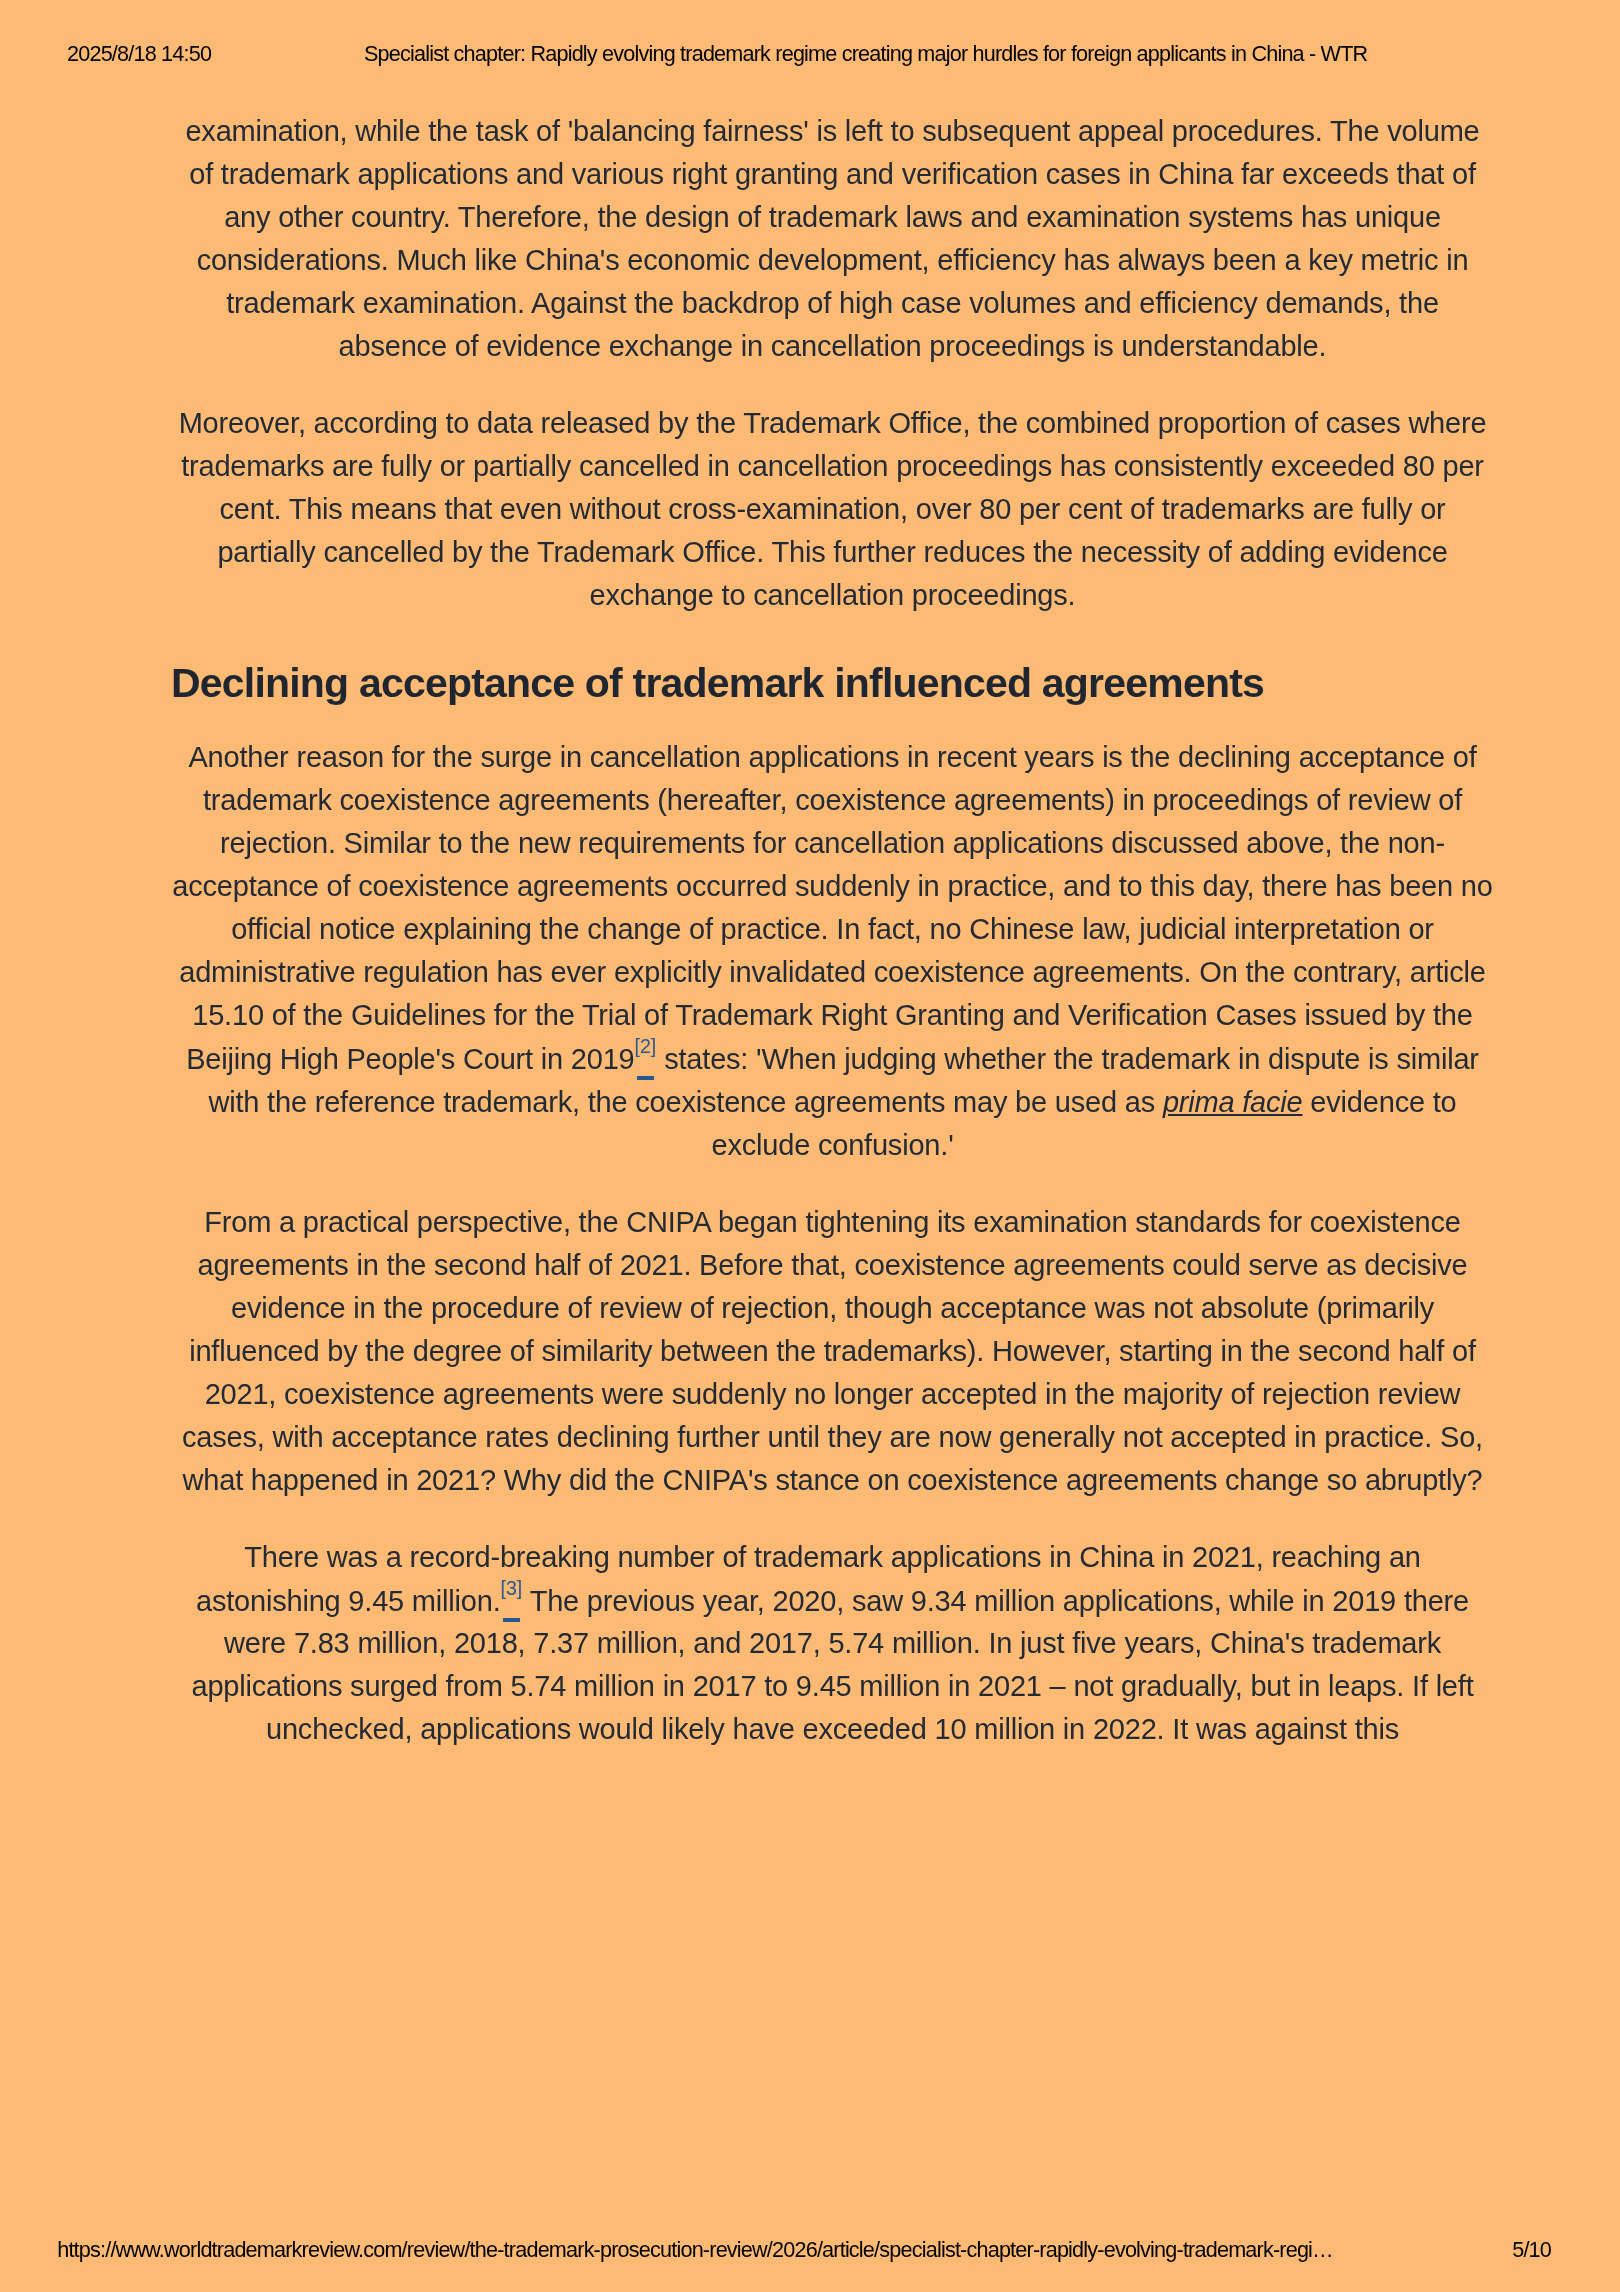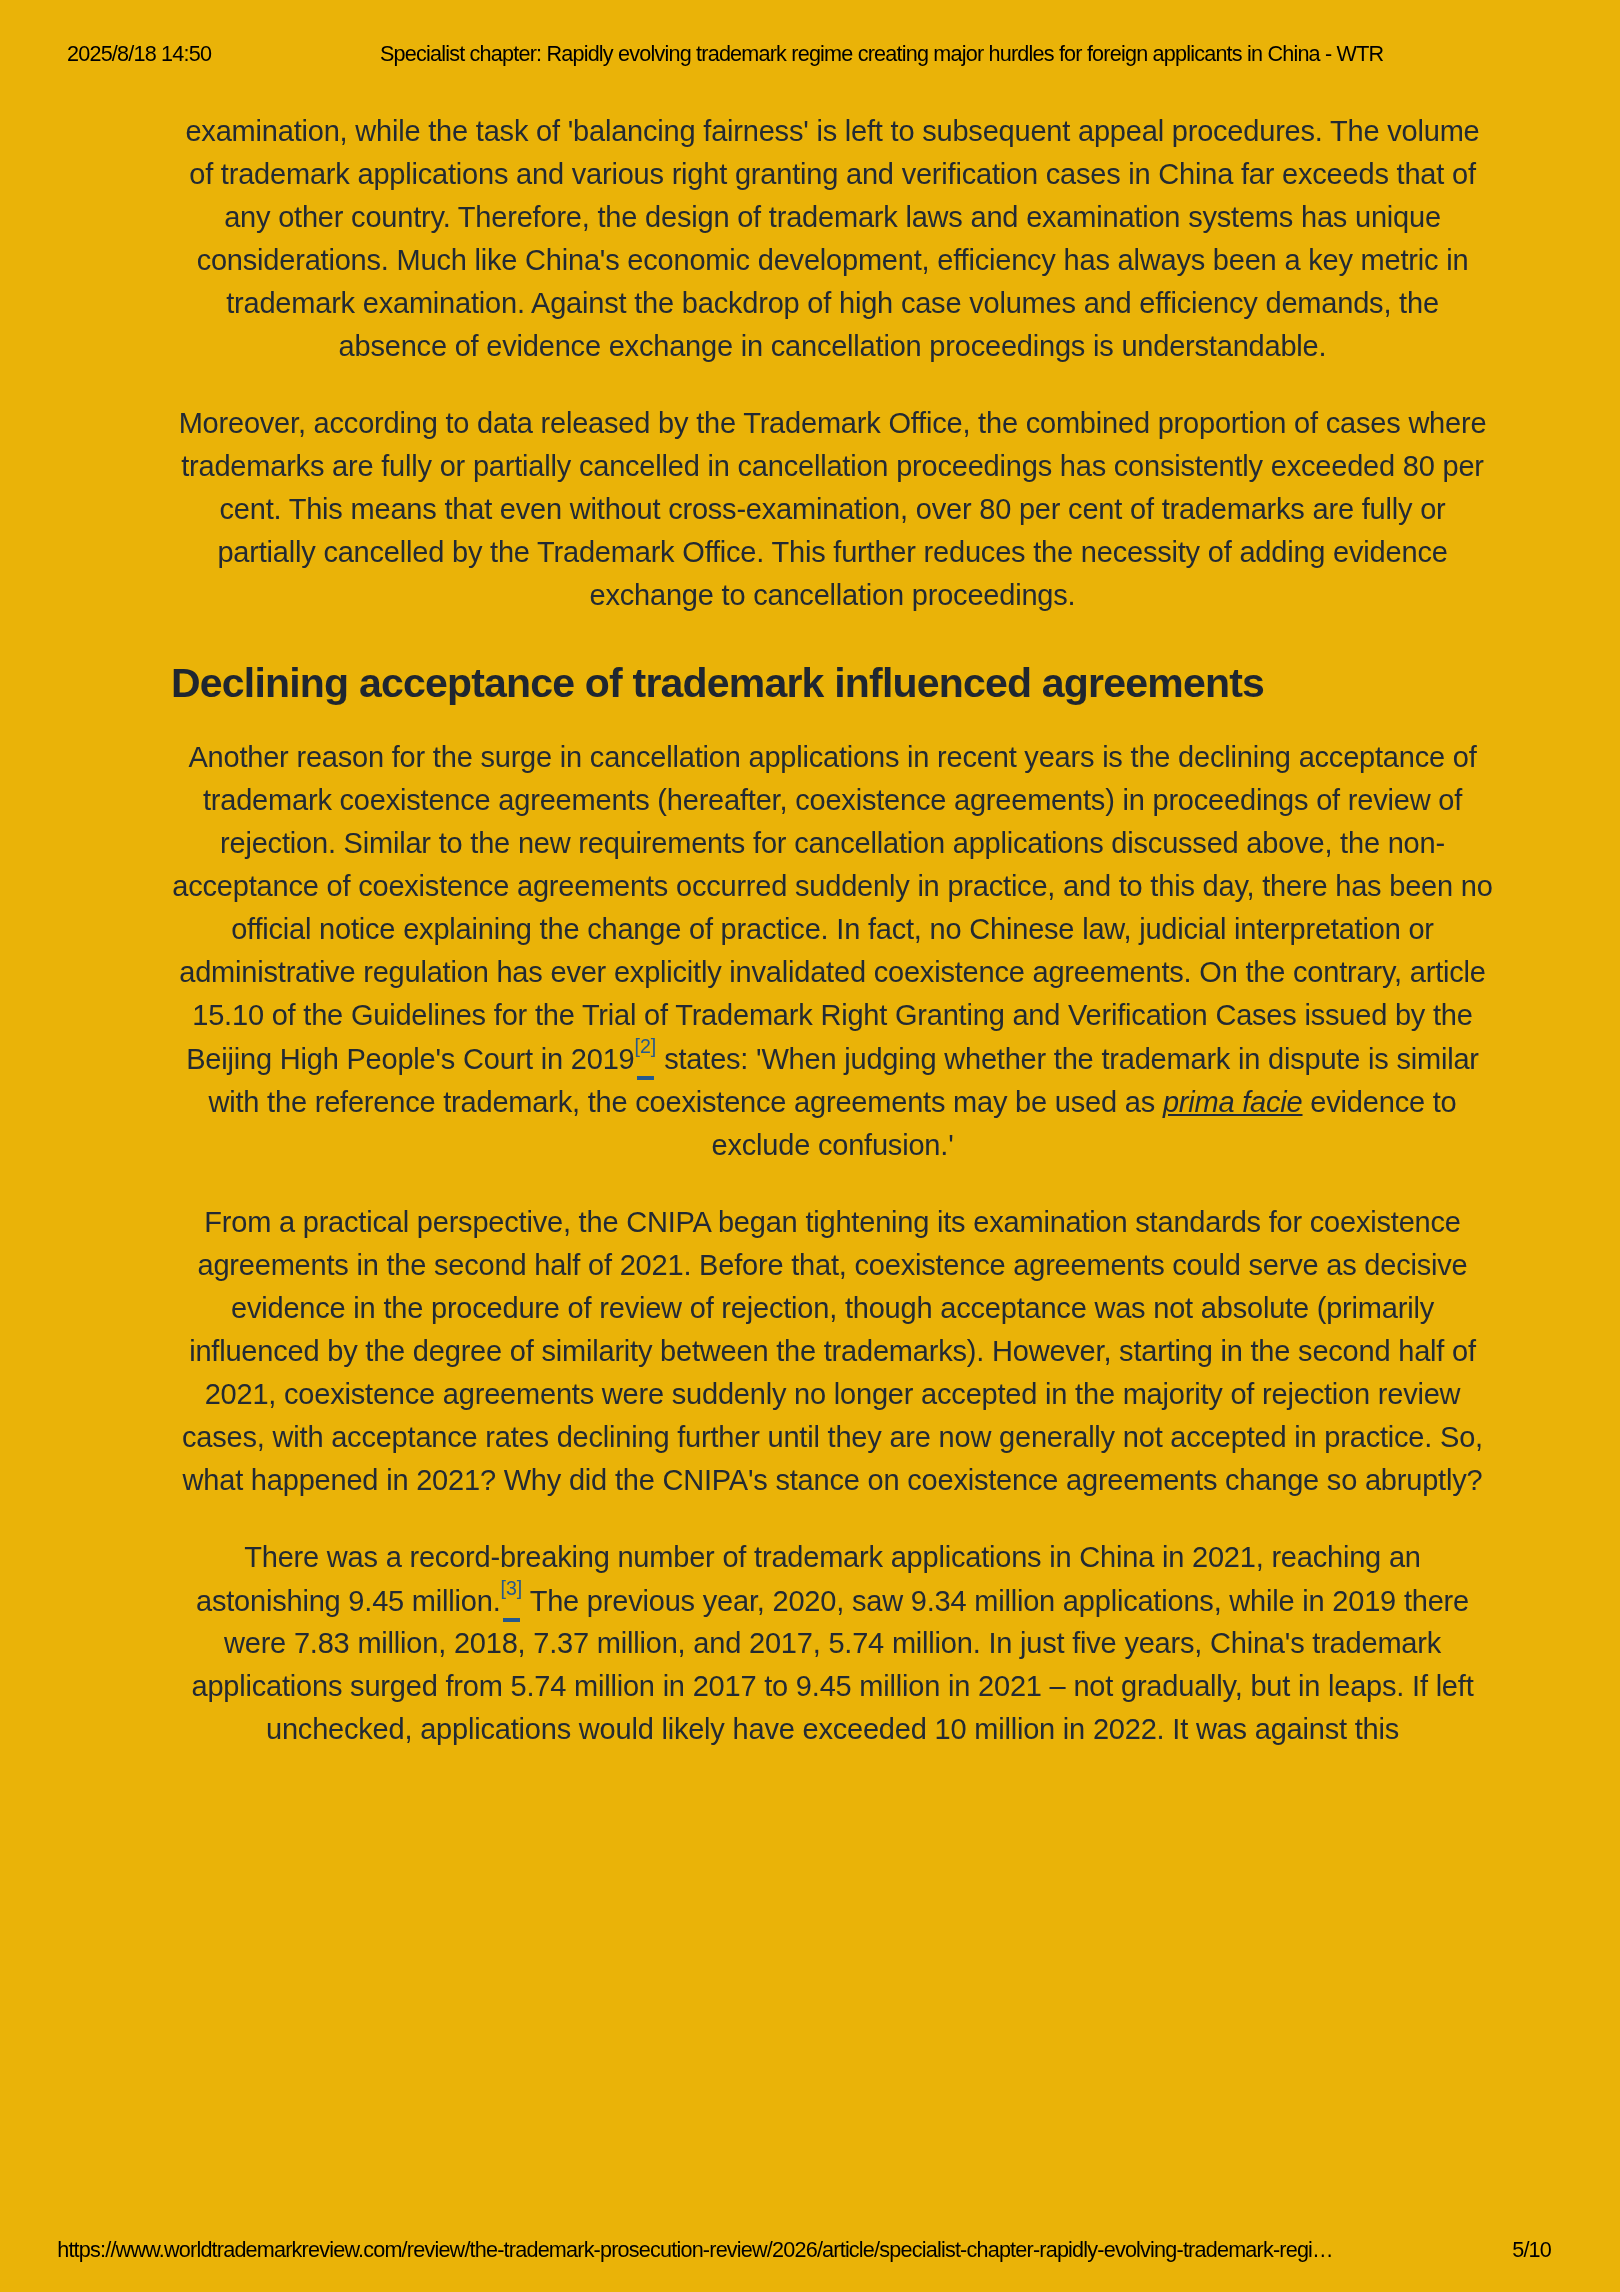--- a/index.html
+++ b/index.html
@@ -22,21 +22,21 @@
     left: 67px;
     right: 57px;
     color: #000000;
     font-size: 21.6px;
     letter-spacing: -0.8px;
     white-space: nowrap;
   }
   .print-header { top: 41px; height: 27.4px; }
   .print-footer { bottom: 29px; height: 27.4px; }
   .header-date { position: absolute; left: 0; top: 0; }
-  .header-title { position: absolute; left: 313px; top: 0; }
+  .header-title { position: absolute; left: 297px; top: 0; }
   .footer-url { position: absolute; left: -9.8px; top: 0; }
   .footer-page { position: absolute; right: 12px; top: 0; }
 
   
   .content {
     position: absolute;
     top: 110px;
     left: 171px;
     width: 1323px;
     color: #232a33;
@@ -76,21 +76,21 @@
     left: 2px;
     right: 2px;
     bottom: -23.5px;
     height: 3.9px;
     background: #25598f;
   }
 </style>
 </head>
 <body>
 
-<div class="page" style="background: #eab308;">
+<div class="page" style="background: #fdba74;">
 
   <div class="print-header">
     <span class="header-date">2025/8/18 14:50</span>
     <span class="header-title">Specialist chapter: Rapidly evolving trademark regime creating major hurdles for foreign applicants in China - WTR</span>
   </div>
 
   <div class="content" id="article-body" style="color: rgb(35, 42, 51);">
       <p><span>examination, while the task of 'balancing fairness' is left to subsequent appeal procedures. The volume of trademark applications and various right granting and verification cases in China far exceeds that of any other country. Therefore, the design of trademark laws and examination systems has unique considerations. Much like China's economic development, efficiency has always been a key metric in trademark examination. Against the backdrop of high case volumes and efficiency demands, the absence of evidence exchange in cancellation proceedings is understandable.</span></p>
       <p><span>Moreover, according to data released by the Trademark Office, the combined proportion of cases where trademarks are fully or partially cancelled in cancellation proceedings has consistently exceeded 80 per cent. This means that even without cross-examination, over 80 per cent of trademarks are fully or partially cancelled by the Trademark Office. This further reduces the necessity of adding evidence exchange to cancellation proceedings.</span></p>
       <h2 style="color: rgb(31, 38, 48);">Declining acceptance of trademark influenced agreements</h2>

